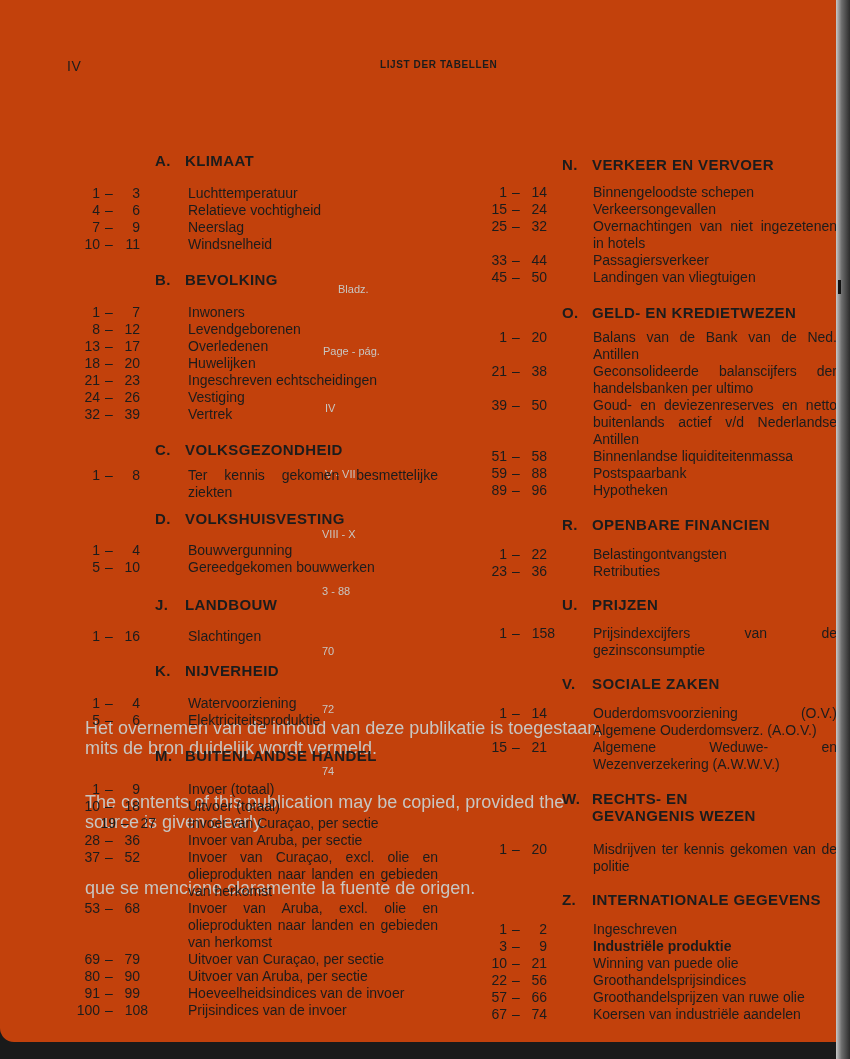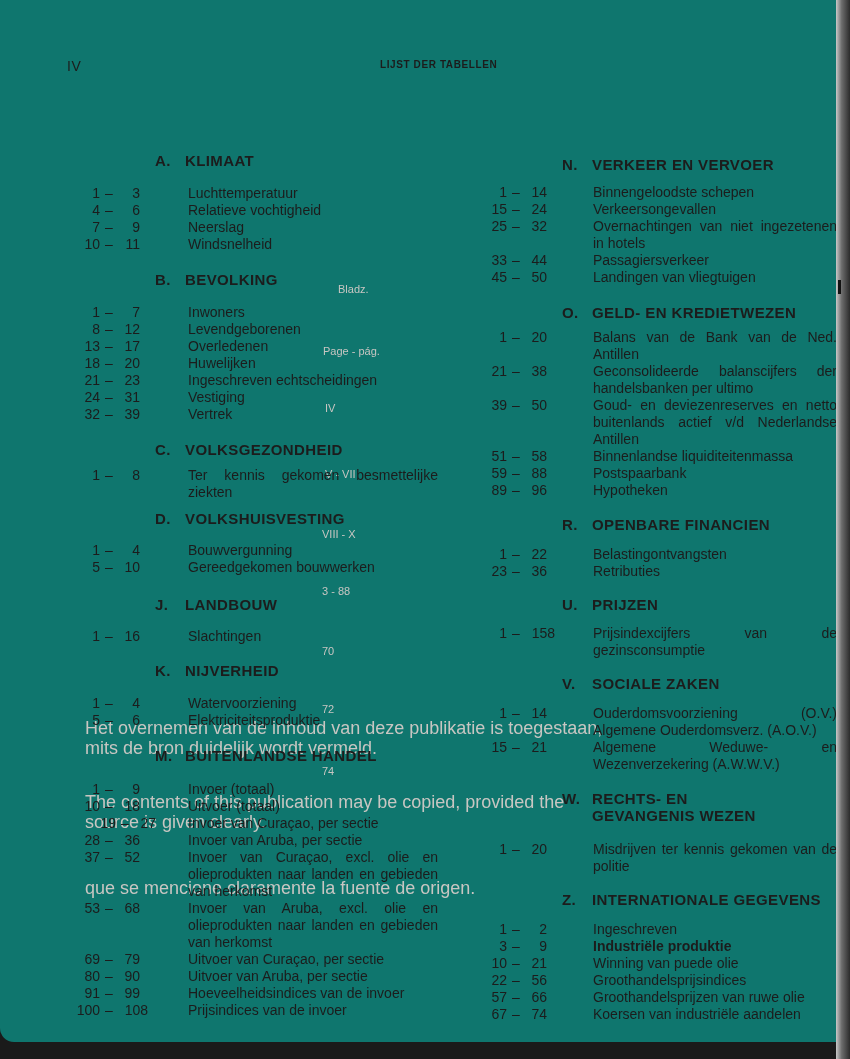--- a/index.html
+++ b/index.html
@@ -4,21 +4,21 @@
 <style>
   html, body { margin: 0; padding: 0; }
   body {
     width: 850px; height: 1059px; overflow: hidden; position: relative;
     background: #1a1a1a;
     font-family: "Liberation Sans", "DejaVu Sans", sans-serif;
     color: #1c1c1c;
   }
   .page {
     position: absolute; left: 0; top: 0; width: 838px; height: 1042px;
-    background: #0f766e;
+    background: #c2410c;
     border-bottom-left-radius: 14px;
   }
   .page-edge {
     position: absolute; left: 836px; top: 0; width: 14px; height: 1059px;
     background: linear-gradient(to right, #c9c9c9, #6d6d6d 40%, #2b2b2b);
   }
   .page-edge::before {
     content: ""; position: absolute; left: 2px; top: 280px; width: 3px; height: 14px; background: #111;
   }
   .hdr-num {
@@ -139,21 +139,21 @@
           <span class="from">21</span>
           <span class="dash">–</span>
           <span class="to">23</span>
         </div>
         <div class="desc" style="left: 188px; width: 250px; white-space: nowrap;">Ingeschreven echtscheidingen</div>
       </div>
       <div class="row" style="left: 0px; top: 389px;">
         <div class="range" style="left: 65px;">
           <span class="from">24</span>
           <span class="dash">–</span>
-          <span class="to">31</span>
+          <span class="to">26</span>
         </div>
         <div class="desc" style="left: 188px; width: 250px; white-space: nowrap;">Vestiging</div>
       </div>
       <div class="row" style="left: 0px; top: 406px;">
         <div class="range" style="left: 65px;">
           <span class="from">32</span>
           <span class="dash">–</span>
           <span class="to">39</span>
         </div>
         <div class="desc" style="left: 188px; width: 250px; white-space: nowrap;">Vertrek</div>

